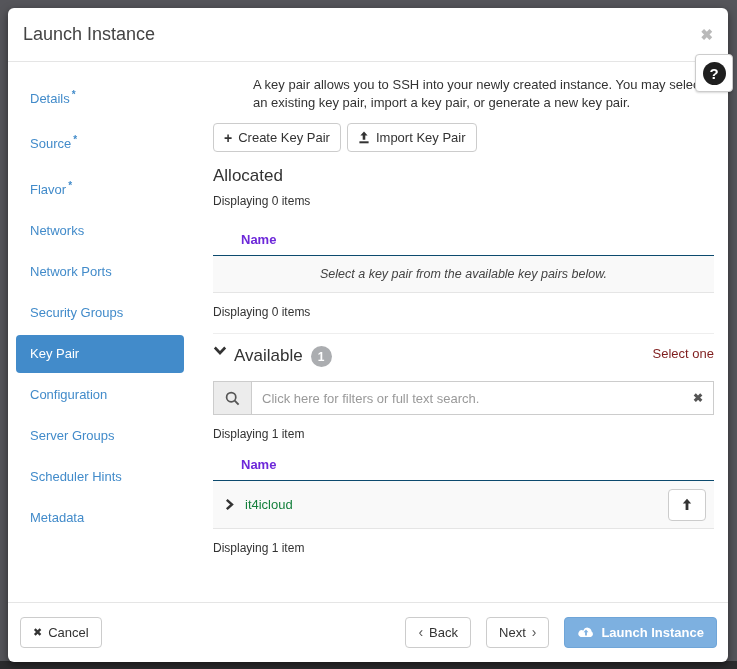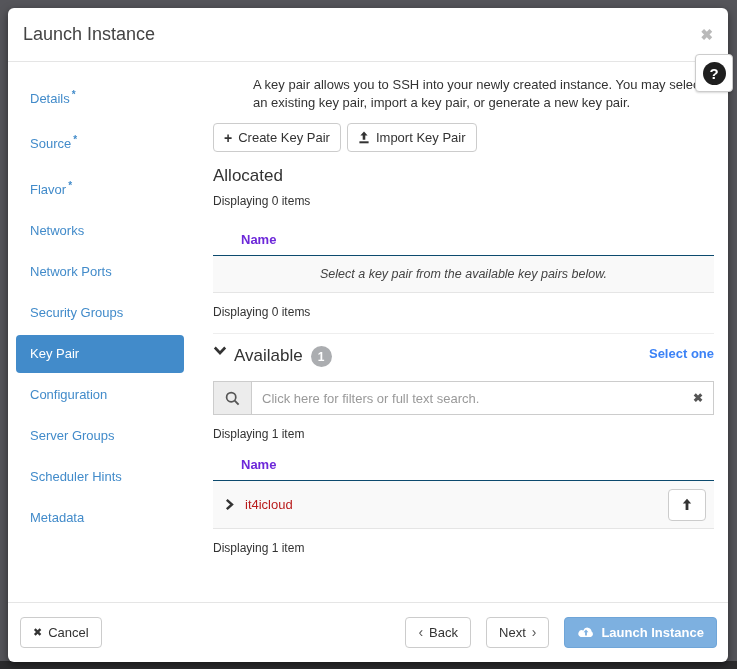--- a/index.html
+++ b/index.html
@@ -77,21 +77,21 @@
   }
   .displaying-bottom { margin-top:12px; }
   .section-divider { border:none; border-top:1px solid #eee; margin:14px 0 12px; }
   .avail-header { display:flex; }
   .avail-header .chev { margin-right:7px; display:flex; cursor:pointer; }
   .badge {
     margin-left:8px; width:21px; height:21px; border-radius:50%;
     background:#abadb0; color:#fff; font-size:12px; font-weight:bold;
     display:flex; align-items:center; justify-content:center;
   }
-  .select-hint { margin-left:auto; font-size:13px; color:#3b82f6;font-weight:bold; }
+  .select-hint { margin-left:auto; font-size:13px; color:#7f1d1d; }
   .search-group {
     margin-top:14px; display:flex; height:34px;
     border:1px solid #ccc; border-radius:0; overflow:hidden; background:#fff;
   }
   .search-addon {
     width:38px; background:#ececec; border-right:1px solid #ccc;
     display:flex; align-items:center; justify-content:center; flex-shrink:0;
   }
   .search-input-wrap { flex:1; position:relative; display:flex; }
   .search-input {
@@ -103,21 +103,21 @@
     position:absolute; right:10px; top:50%; transform:translateY(-50%);
     background:none; border:none; cursor:pointer; color:#555;
     font-size:12px; font-weight:bold; line-height:1;
   }
   .avail-displaying { margin-top:12px; }
   .item-row {
     background:#f9f9f9; border-bottom:1px solid #e5e5e5;
     display:flex; align-items:center; padding:8px 8px 8px 10px; height:48px;
   }
   .row-expander { background:none; border:none; cursor:pointer; display:flex; padding:2px; }
-  .row-name { font-size:13px; color:#b91c1c; margin-left:9px; }
+  .row-name { font-size:13px; color:#15803d; margin-left:9px; }
   .row-action-btn {
     margin-left:auto; width:38px; height:32px; background:#fff;
     border:1px solid #ccc; border-radius:4px; cursor:pointer;
     display:flex; align-items:center; justify-content:center;
   }
   
   .modal-footer {
     height:59px; border-top:1px solid #e5e5e5;
     display:flex; align-items:center; padding:0 11px 0 12px;
   }

